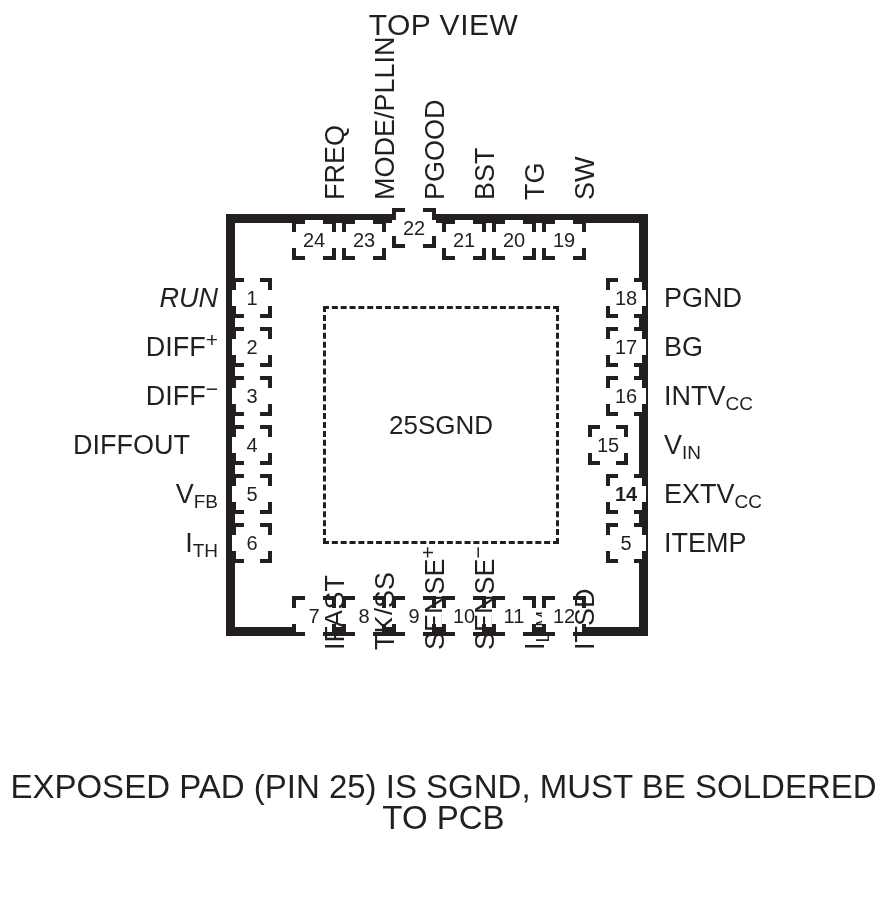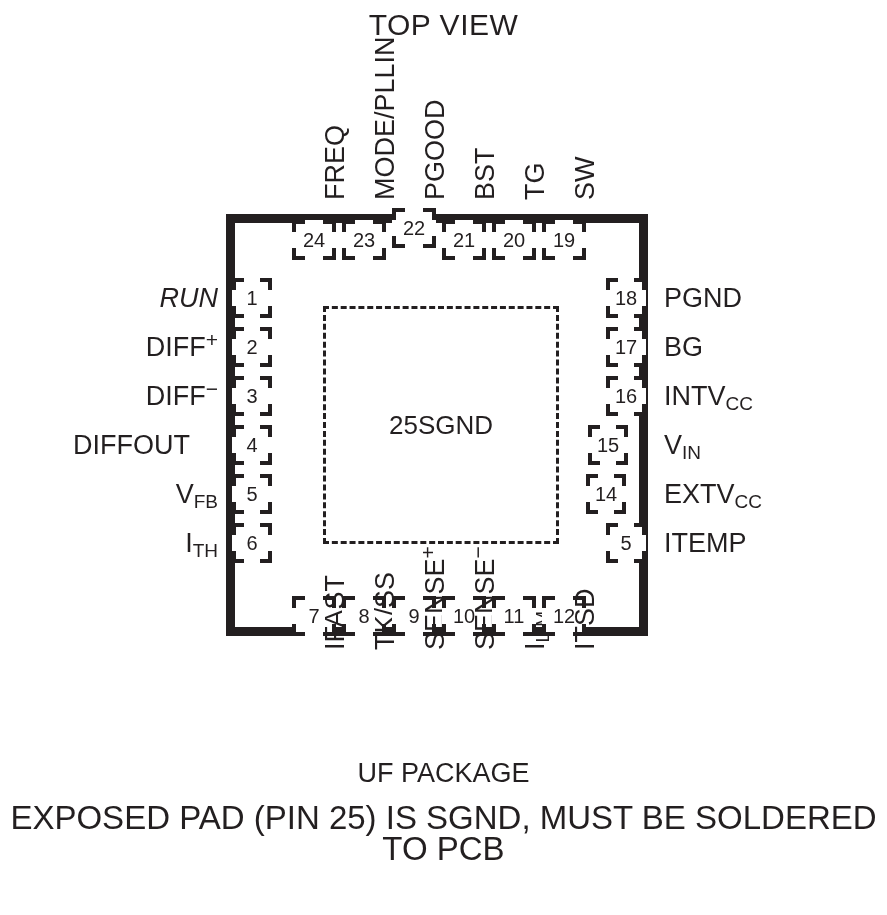--- a/index.html
+++ b/index.html
@@ -302,21 +302,21 @@
       <div class="seg t-r"></div>
       <div class="seg b-l"></div>
       <div class="seg b-r"></div>
       <div class="seg l-t"></div>
       <div class="seg l-b"></div>
       <div class="seg r-t"></div>
       <div class="seg r-b"></div>
       <div class="pad-num">15</div>
     </div>
     <div class="pin-label label-right" style="left: 664px; top: 445px;">V<sub>IN</sub></div>
-    <div class="pad v" style="left: 586px; top: 474px;">
+    <div class="pad v" style="left: 606px; top: 474px; font-weight: bold;">
       <div class="seg t-l"></div>
       <div class="seg t-r"></div>
       <div class="seg b-l"></div>
       <div class="seg b-r"></div>
       <div class="seg l-t"></div>
       <div class="seg l-b"></div>
       <div class="seg r-t"></div>
       <div class="seg r-b"></div>
       <div class="pad-num">14</div>
     </div>
@@ -473,16 +473,15 @@
       <div class="seg l-t"></div>
       <div class="seg l-b"></div>
       <div class="seg r-t"></div>
       <div class="seg r-b"></div>
       <div class="pad-num">12</div>
     </div>
     <div class="pin-label-rot" style="left: 572px; top: 650px;">ITSD</div>
   </div>
 
 <div id="caption">
-  <div class="cap-line">UF PACKAGE</div>
   <div class="cap-gap"></div>
   <div class="cap-wide">EXPOSED PAD (PIN 25) IS SGND, MUST BE SOLDERED TO PCB</div>
 </div>
 
 </body></html>

